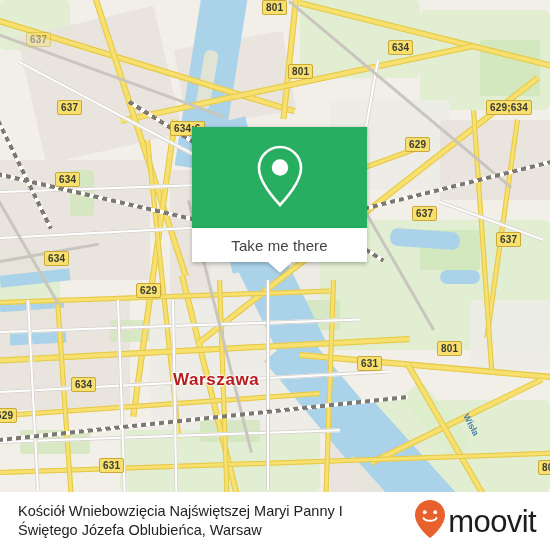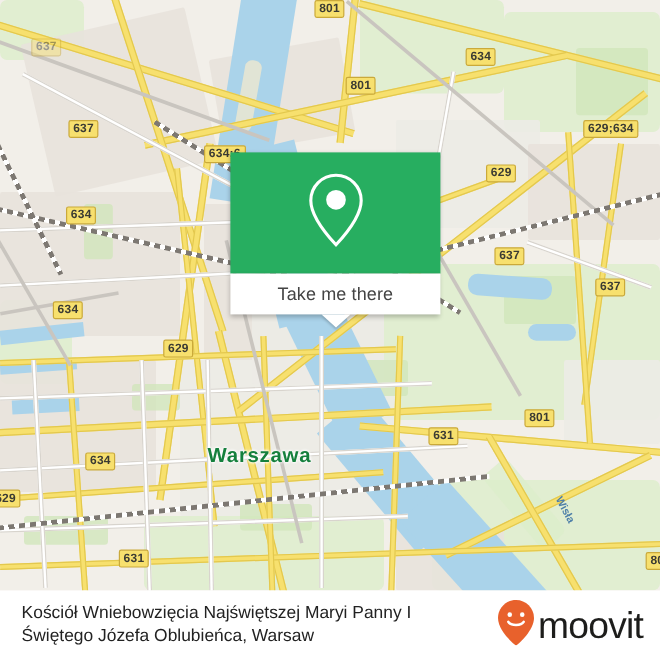--- a/index.html
+++ b/index.html
@@ -26,21 +26,21 @@
   .road-grey{background:#c9c5bf;}
   .rail-dash{background:repeating-linear-gradient(90deg,#7d7872 0 5px,#ffffff 5px 9px);}
 
   .shield{
     position:absolute;background:#f7e06e;border:1px solid #caa93a;border-radius:2px;
     color:#3b3b33;font-size:10px;font-weight:bold;line-height:13px;
     padding:0 3px;white-space:nowrap;letter-spacing:.2px;
     font-family:"Liberation Sans",sans-serif;
   }
   .citylabel{
-    position:absolute;color:#15803d;font-size:17px;font-weight:bold;letter-spacing:.6px;
+    position:absolute;color:#b91c1c;font-size:17px;font-weight:bold;letter-spacing:.6px;
     text-shadow:0 0 3px #fff,0 0 3px #fff,0 0 2px #fff;white-space:nowrap;
   }
   .riverlabel{
     position:absolute;color:#4e7fa8;font-size:9px;font-weight:bold;
     transform:rotate(62deg);transform-origin:0 0;white-space:nowrap;
   }
 
   
   #attrib{
     position:absolute;left:0;top:462px;width:550px;height:30px;

